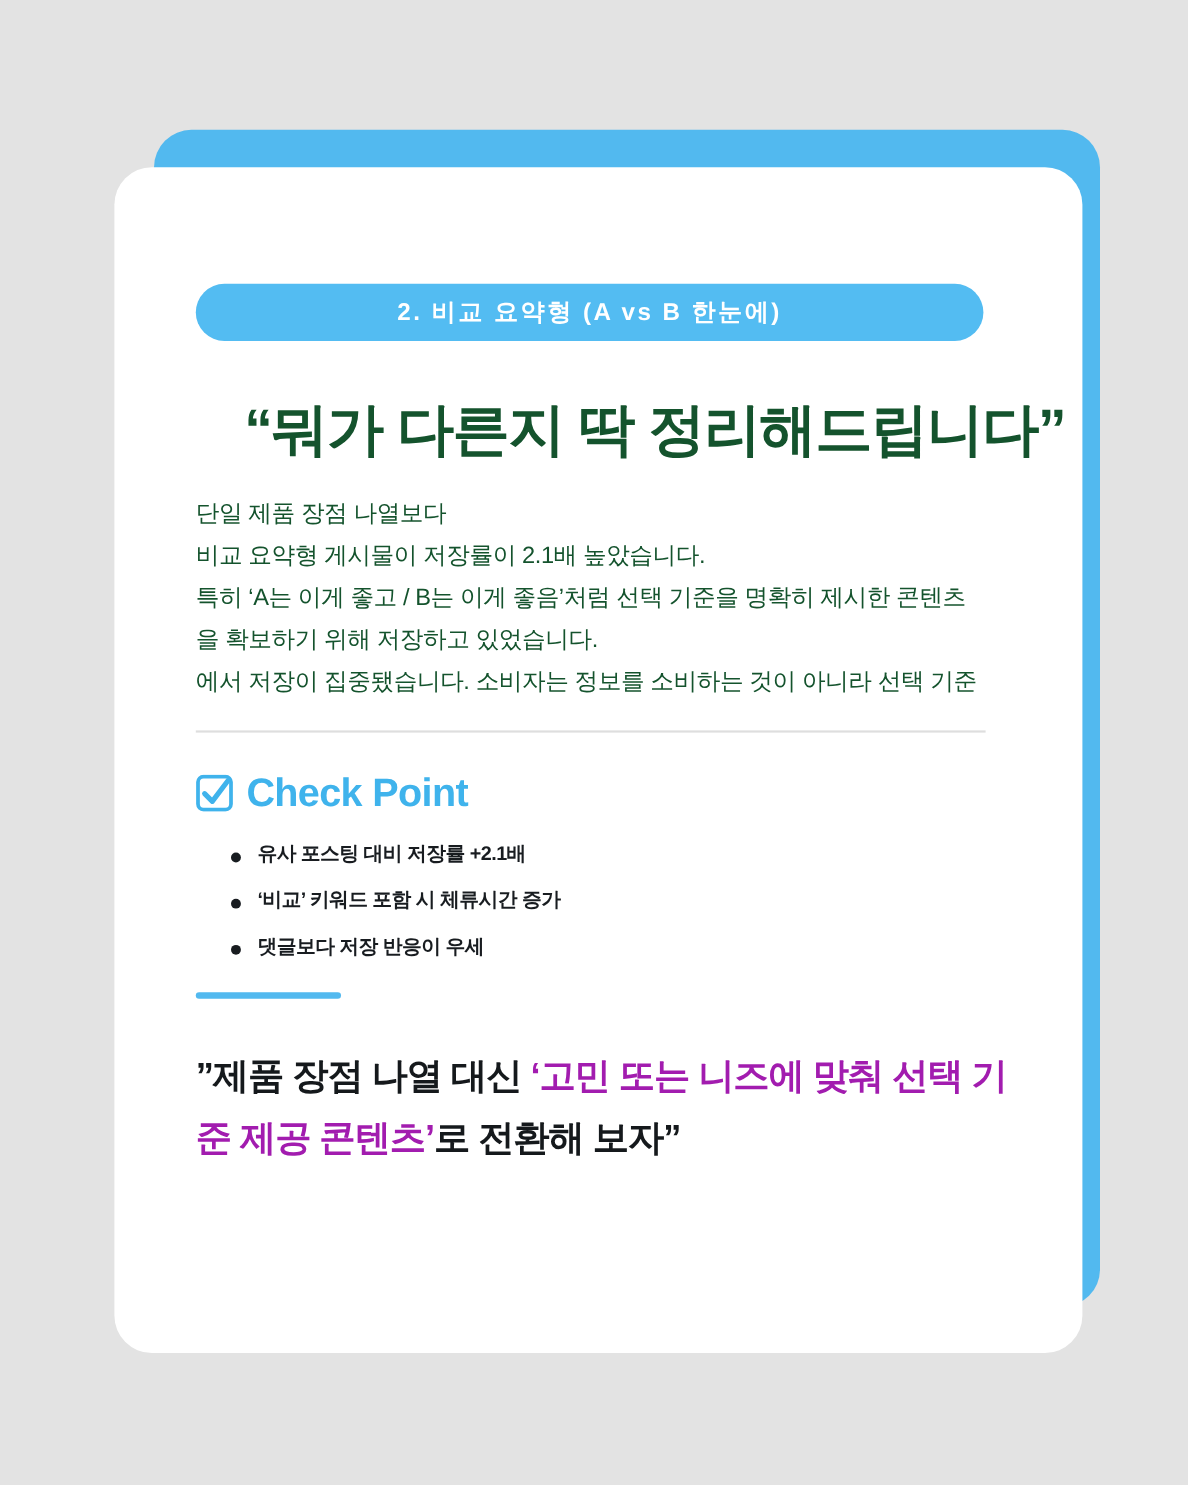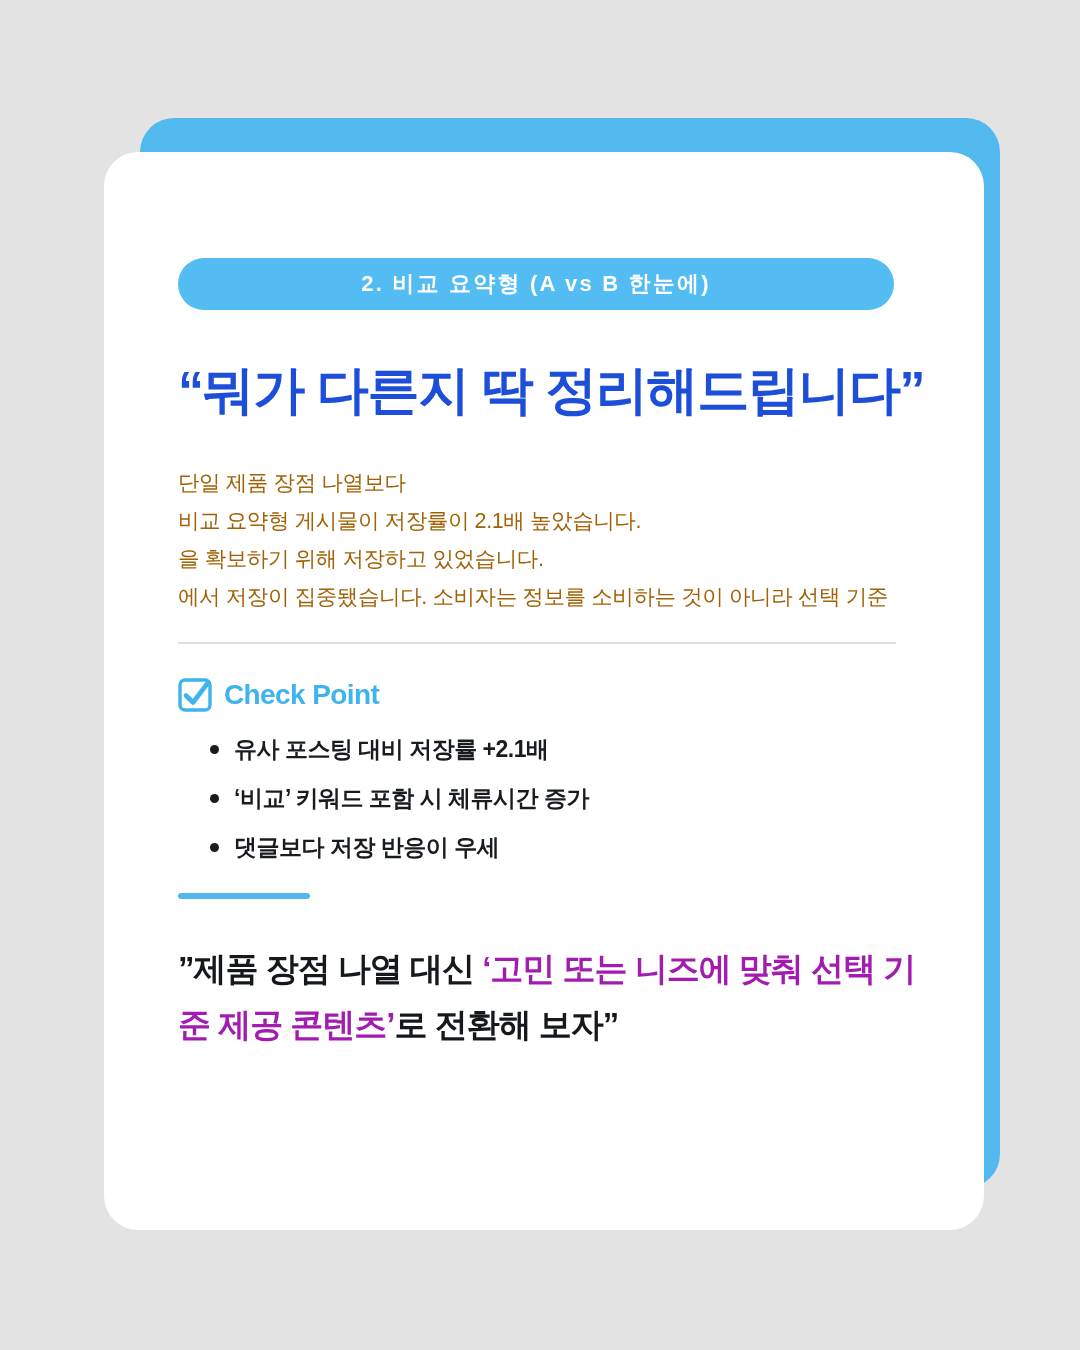--- a/index.html
+++ b/index.html
@@ -62,30 +62,31 @@
     text-align: center;
     font-size: 22px;
     font-weight: bold;
     letter-spacing: 2.2px;
   }
 
   .headline {
     margin-top: 46px;
     font-size: 52px;
     font-weight: bold;
-    color: #1d4ed8;
+    color: #14532d;
     letter-spacing: -1.4px;
     white-space: nowrap;
+    margin-left: 44px;
   }
 
   .body-copy {
-    margin-top: 38px;
+    margin-top: 22px;
     font-size: 21.5px;
     line-height: 38px;
-    color: #a16207;
+    color: #14532d;
     letter-spacing: -0.4px;
     width: 760px;
   }
   .body-copy .ln { display: block; }
 
   .divider-thin {
     margin-top: 26px;
     width: 718px;
     height: 2px;
     background: #dedede;
@@ -96,34 +97,34 @@
     display: flex;
     align-items: center;
     gap: 12px;
   }
   .check-icon {
     width: 34px;
     height: 34px;
     display: inline-block;
   }
   .check-title {
-    font-size: 28px;
+    font-size: 36px;
     font-weight: bold;
     color: #3fb3ec;
     letter-spacing: -0.6px;
   }
 
   .bullets {
     margin: 22px 0 0 0;
     padding-left: 56px;
     list-style: none;
   }
   .bullets li {
     position: relative;
-    font-size: 23px;
+    font-size: 18px;
     font-weight: bold;
     color: #181c20;
     letter-spacing: -0.5px;
     margin-bottom: 18px;
   }
   .bullets li::before {
     content: "";
     position: absolute;
     left: -24px;
     top: 11px;
@@ -162,20 +163,21 @@
 
   <div class="content">
 
     <div class="badge">2. 비교 요약형 (A vs B 한눈에)</div>
 
     <div class="headline">“뭐가 다른지 딱 정리해드립니다”</div>
 
     <div class="body-copy">
       <span class="ln">단일 제품 장점 나열보다</span>
       <span class="ln">비교 요약형 게시물이 저장률이 2.1배 높았습니다.</span>
+      <span class="ln">특히 ‘A는 이게 좋고 / B는 이게 좋음’처럼 선택 기준을 명확히 제시한 콘텐츠</span>
       <span class="ln">을 확보하기 위해 저장하고 있었습니다.</span>
       <span class="ln">에서 저장이 집중됐습니다. 소비자는 정보를 소비하는 것이 아니라 선택 기준</span>
     </div>
 
     <div class="divider-thin"></div>
 
     <div class="check-head">
       <span class="check-icon">
         <svg viewBox="0 0 34 34" width="34" height="34" aria-hidden="true">
           <rect x="2" y="2" width="30" height="30" rx="5" ry="5" fill="none" stroke="#3fb3ec" stroke-width="3.4"></rect>

